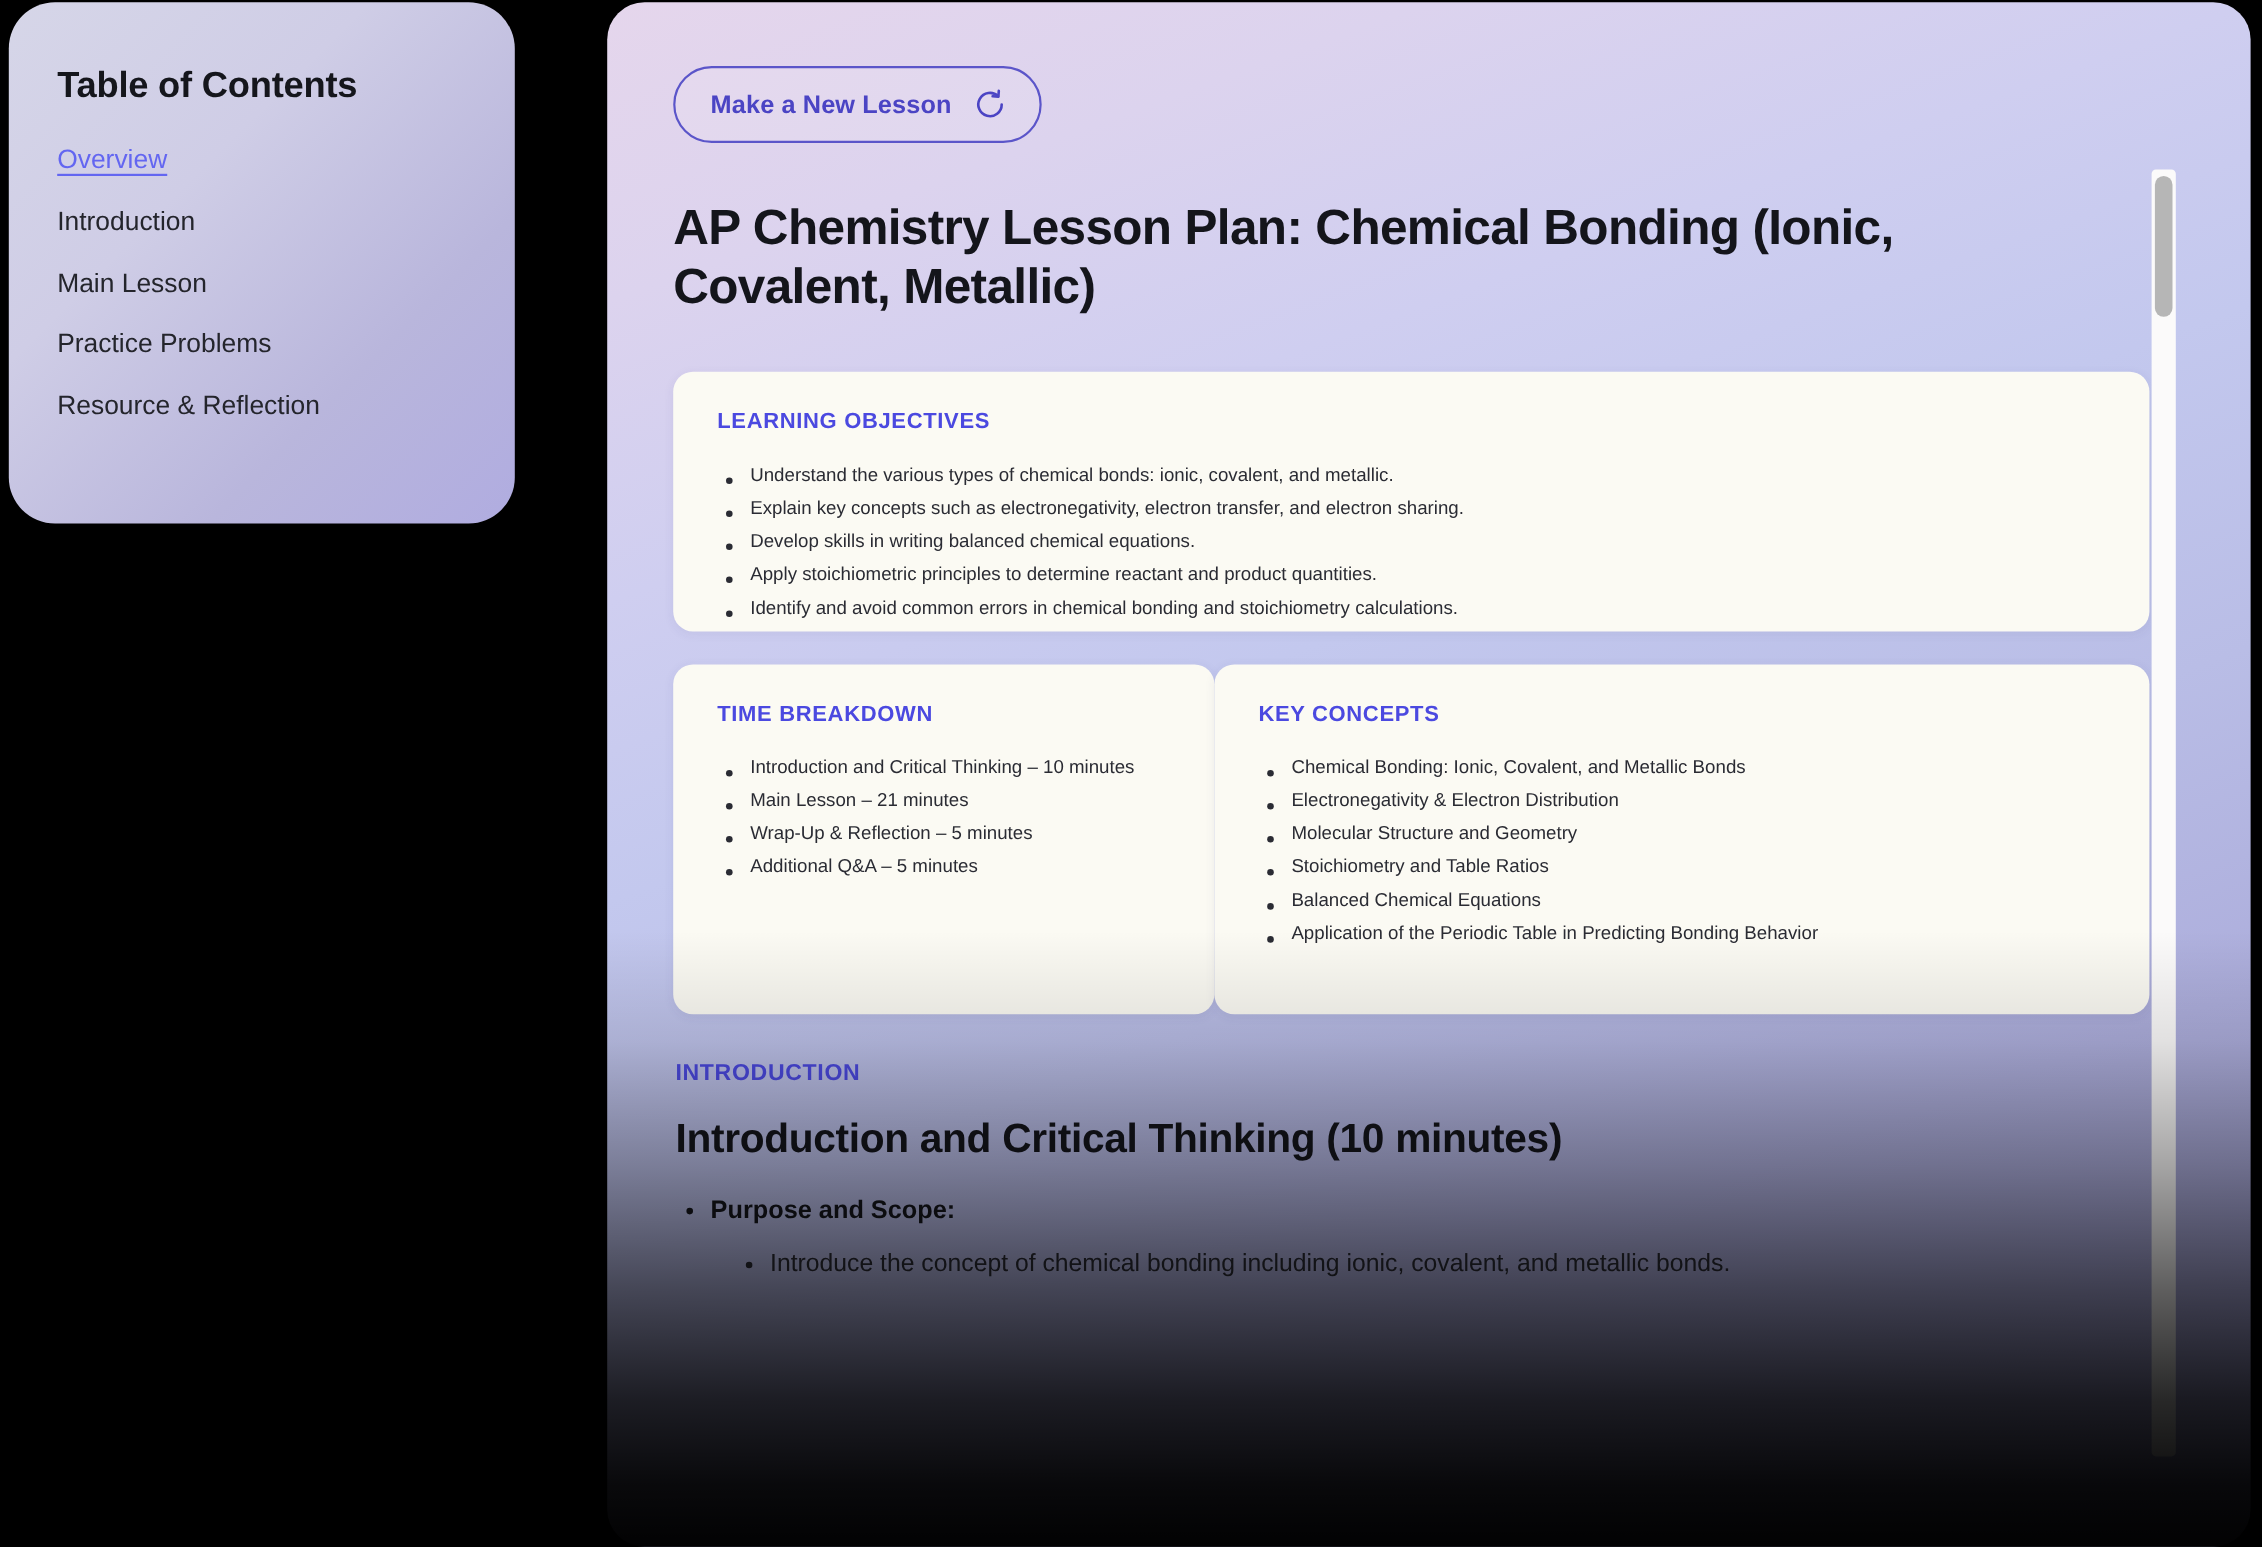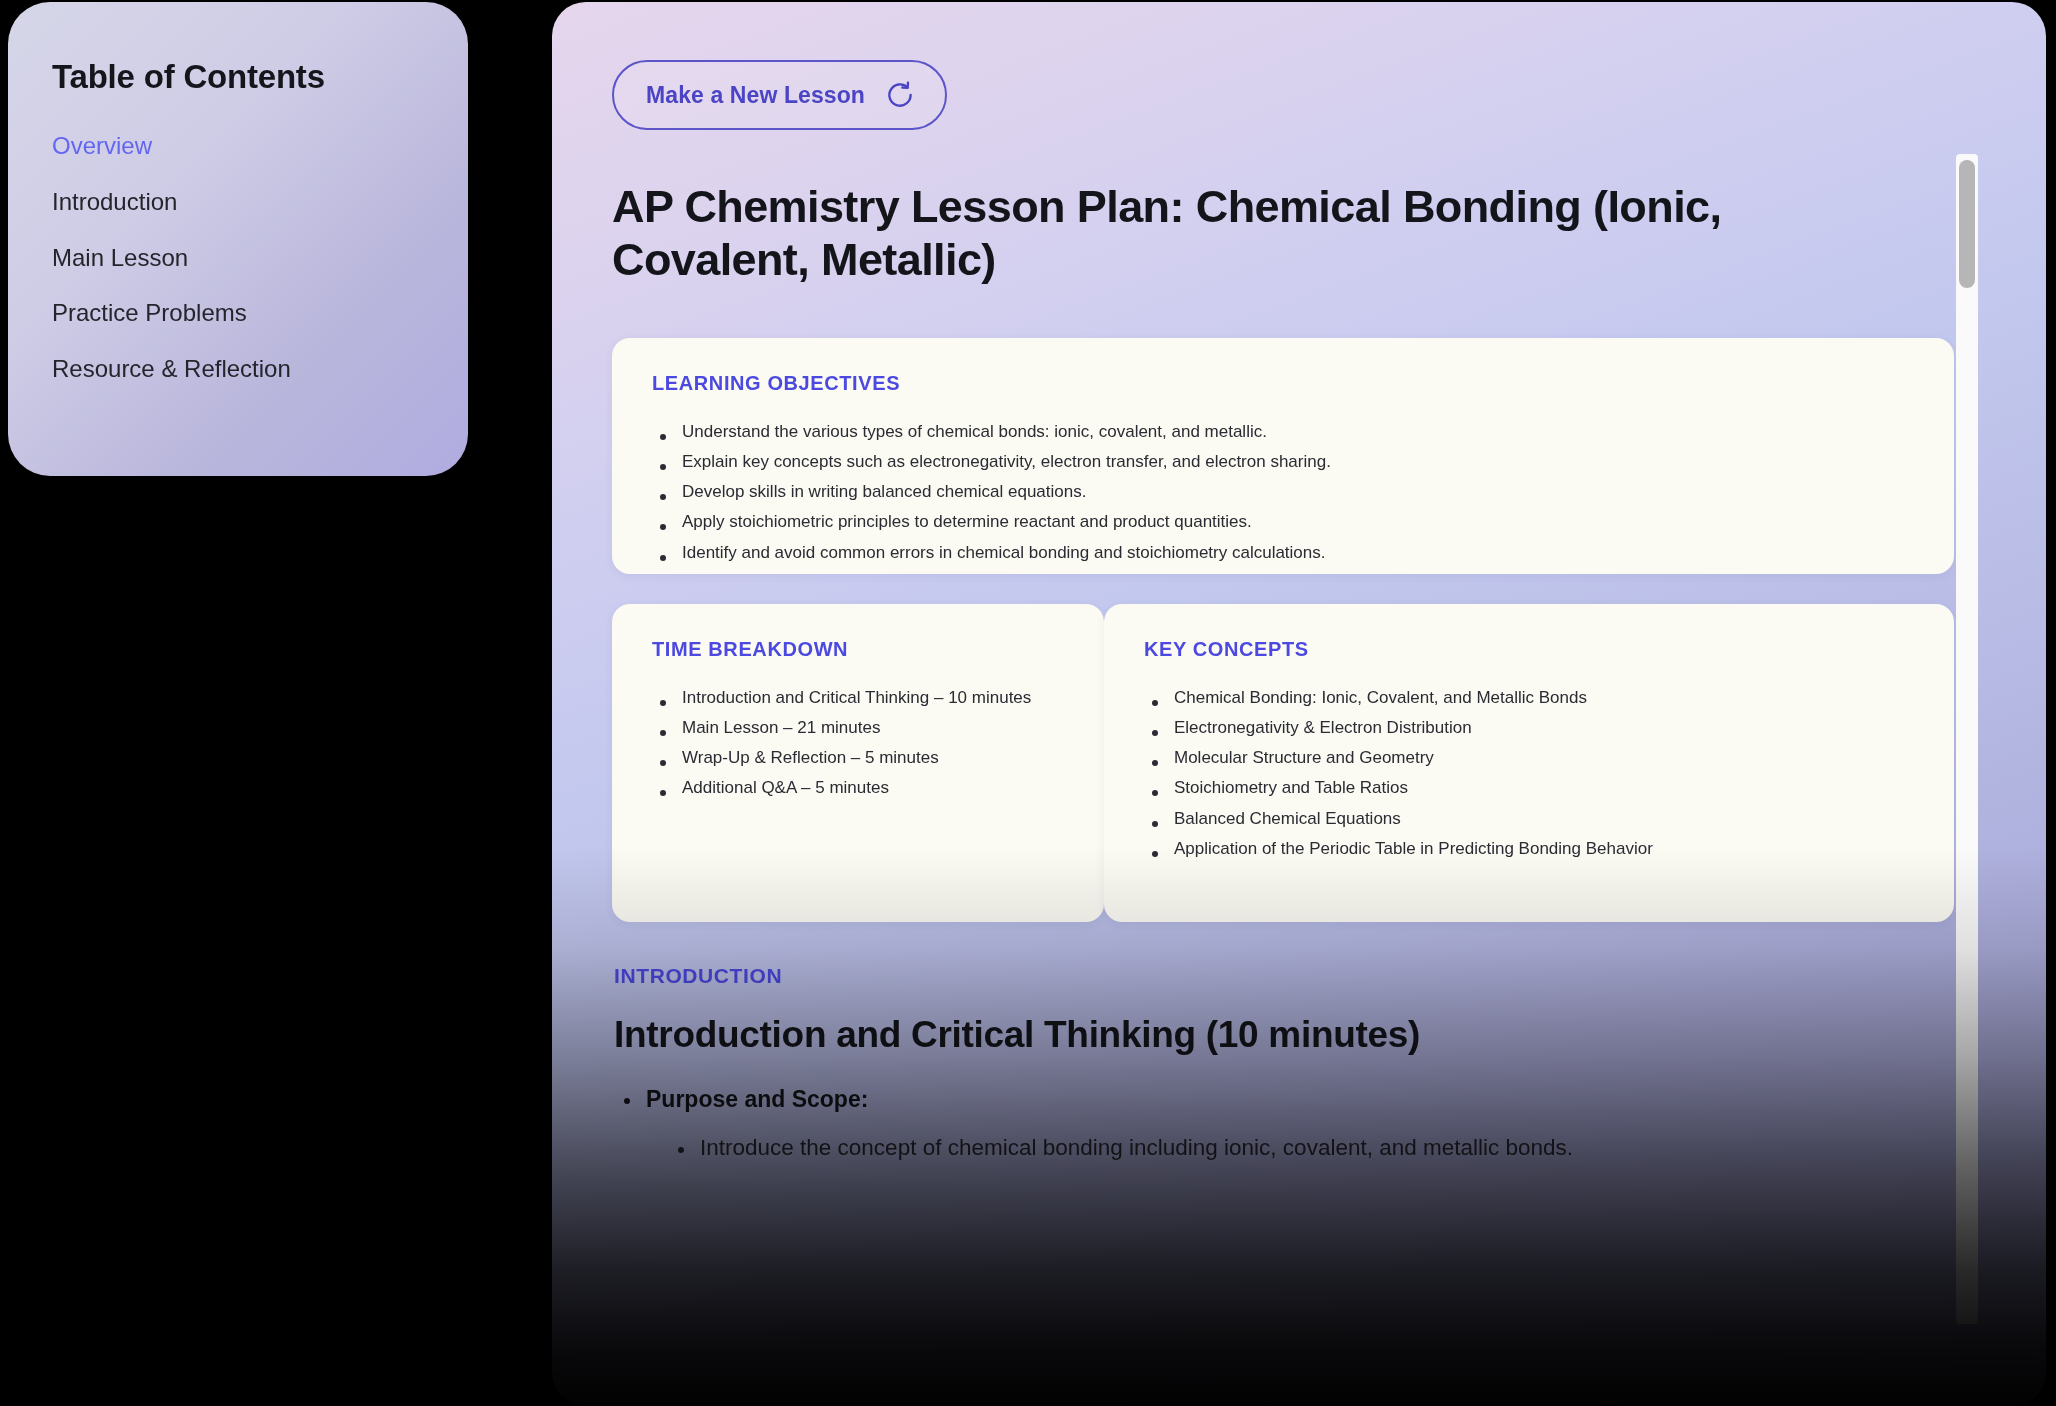--- a/index.html
+++ b/index.html
@@ -45,20 +45,21 @@
     display: block;
     font-size: 24px;
     line-height: 1.2;
     color: #24252c;
     margin-bottom: 27px;
     text-decoration: none;
     cursor: pointer;
   }
   .toc-item.active {
     color: #6366f1;
+    text-decoration: underline;
     text-underline-offset: 5px;
   }
 
   
   #main-panel {
     position: absolute;
     left: 552px;
     top: 2px;
     width: 1494px;
     height: 1404px;

